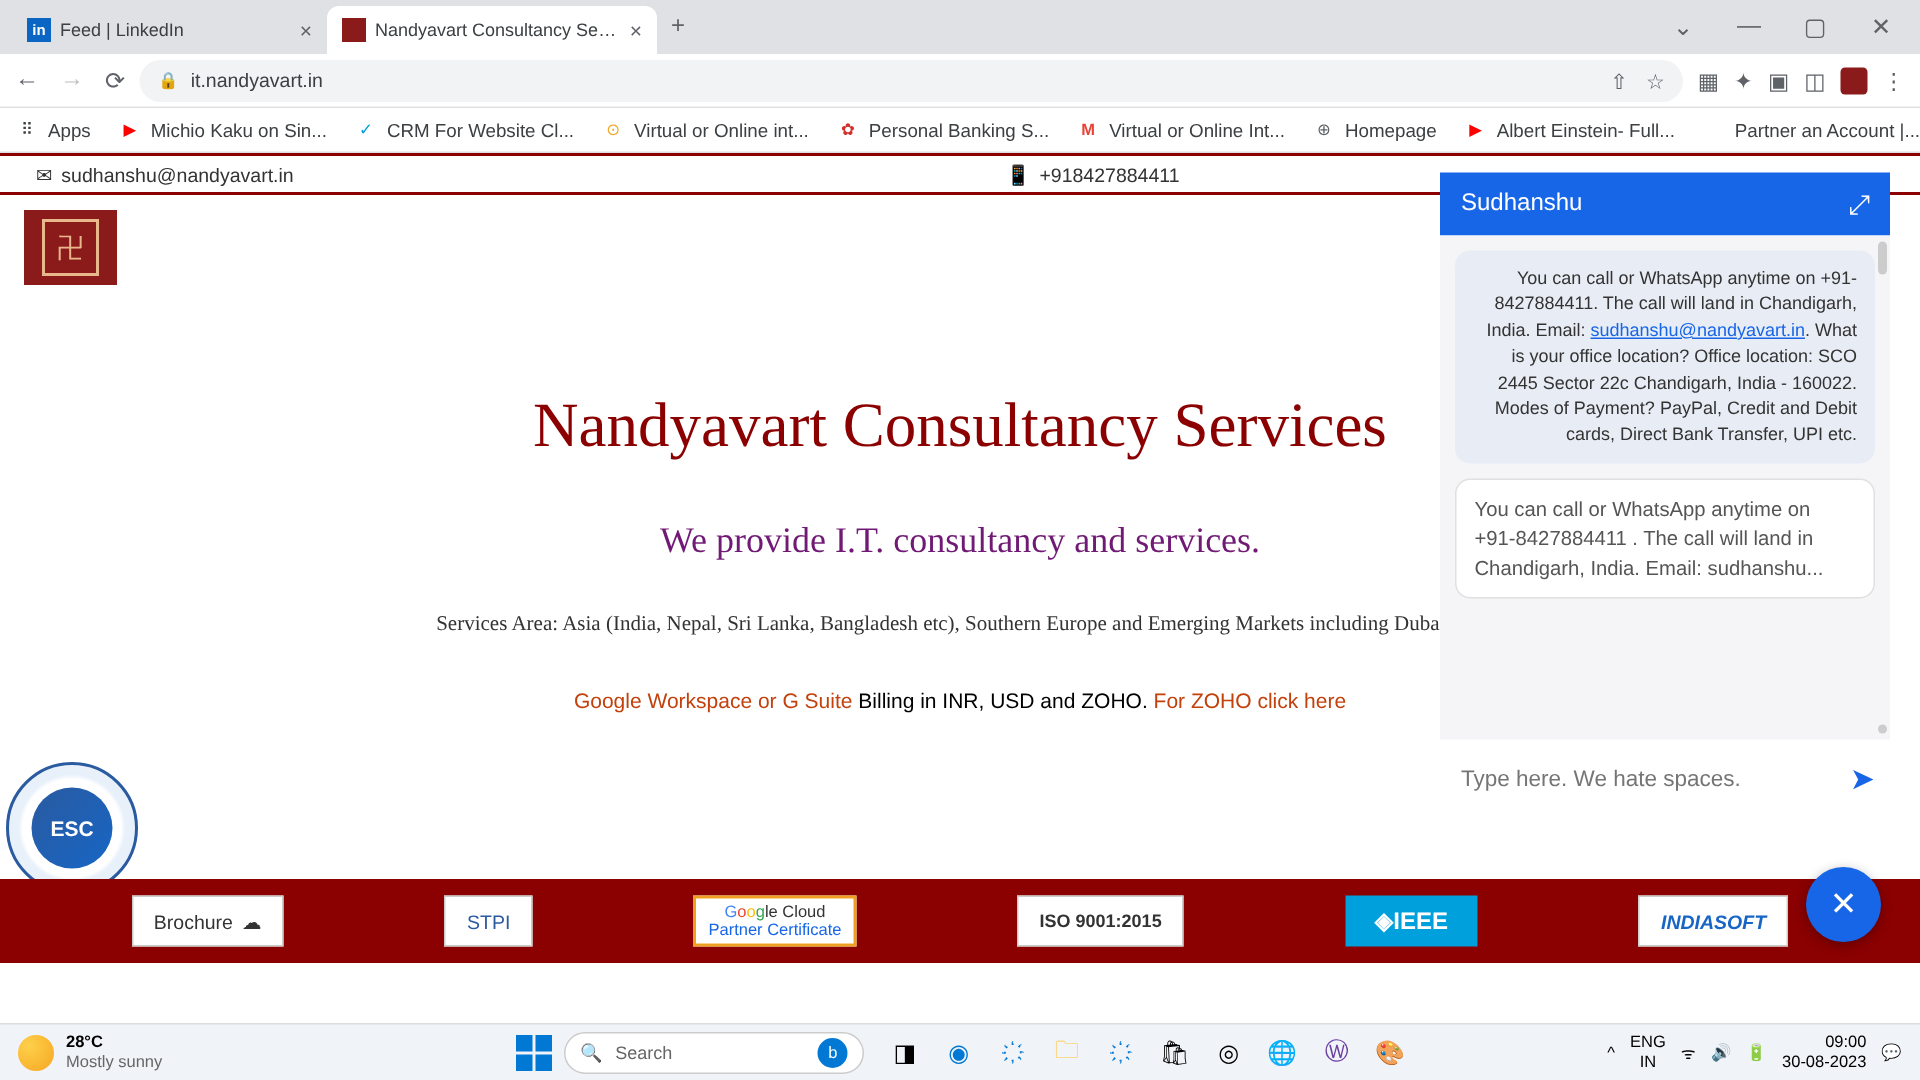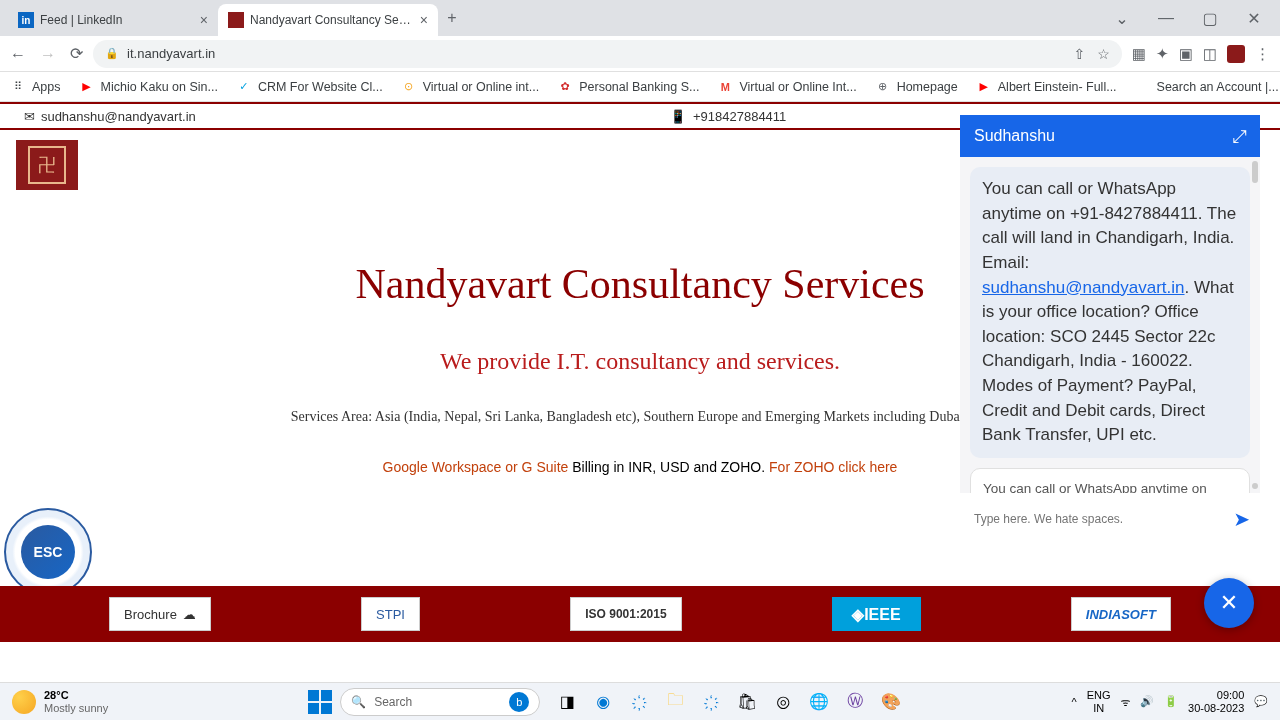--- a/index.html
+++ b/index.html
@@ -39,21 +39,21 @@
 .contact-bar .phone { margin-left: 475px; display: flex; align-items: center; gap: 6px; }
 .logo-bar { padding: 10px 16px; }
 .logo { background: #8b1a1a; color: #fff; display: inline-flex; align-items: center; gap: 10px; padding: 6px 12px; }
 .logo .icon { width: 38px; height: 38px; border: 2px solid #e8b78c; display: flex; align-items: center; justify-content: center; font-size: 18px; color: #e8b78c; }
 .logo .text { line-height: 1; }
 .logo .text .big { font-size: 20px; font-weight: bold; letter-spacing: 1px; }
 .logo .text .small { font-size: 10px; letter-spacing: 1.5px; }
 
 .hero { text-align: center; padding: 60px 40px 10px; }
 .hero h1 { font-family: Georgia, serif; font-size: 42px; color: #8b0000; font-weight: normal; margin-bottom: 40px; }
-.hero h2 { font-family: Georgia, serif; font-size: 24px; color: #b91c1c; font-weight: normal; margin-bottom: 34px; }
+.hero h2 { font-family: Georgia, serif; font-size: 24px; color: #701a75; font-weight: normal; margin-bottom: 34px; }
 .hero .sub { font-family: Georgia, serif; font-size: 14px; color: #333; max-width: 950px; margin: 0 auto 34px;}
 .hero .links { font-family: Georgia, serif; font-size: 14px; }
 .hero .links .lnk { color: #c2410c; cursor: pointer; }
 
 .bottom-row { display: flex; align-items: center; justify-content: space-around; padding: 10px 40px; font-family: Georgia, serif; font-size: 18px; color: #333; margin-top: 30px; }
 .sep { width: 1px; height: 32px; background: #8b0000; }
 
 .esc-badge { position: absolute; left: 4px; bottom: 46px; width: 88px; height: 88px; border-radius: 50%; border: 2px solid #2a5aa0; background: radial-gradient(circle, #fff 55%, #e8f0fa 60%); display: flex; align-items: center; justify-content: center; }
 .esc-badge .inner { width: 54px; height: 54px; border-radius: 50%; background: linear-gradient(135deg, #2a5aa0, #1766c5); color: #fff; display: flex; flex-direction: column; align-items: center; justify-content: center; font-size: 14px; font-weight: bold; }
 
@@ -67,31 +67,31 @@
 .badge.stpi { color: #2a5aa0; font-weight: normal; }
 .badge.indiasoft { font-weight: bold; font-style: italic; color: #1766c5; }
 
 
 .chat-widget { position: absolute; right: 20px; top: 115px; width: 300px; background: #fff; z-index: 200; }
 .chat-header { background: #1766e8; color: #fff; height: 42px; display: flex; align-items: center; padding: 0 14px; font-size: 16px; font-weight: 500; }
 .chat-header .collapse { margin-left: auto; cursor: pointer; transform: rotate(90deg); font-size: 18px;}
 .chat-body { background: #f5f5f7; padding: 10px; height: 336px; overflow: hidden; position: relative; }
 .chat-body .scr { position: absolute; right: 2px; top: 4px; width: 6px; height: 22px; background: #ccc; border-radius: 3px; }
 .chat-body .scr2 { position: absolute; right: 2px; bottom: 4px; width: 6px; height: 6px; background: #ccc; border-radius: 3px; }
-.msg { background: #e8edf5; border-radius: 10px; padding: 10px 12px; font-size: 17px; color: #333; line-height: 1.45; margin-bottom: 10px; }
+.msg { background: #e8edf5; border-radius: 10px; padding: 10px 12px; font-size: 12px; color: #333; line-height: 1.45; margin-bottom: 10px; text-align: right; }
 .msg a { color: #1766e8; text-decoration: underline; }
 .msg2 { background: #fff; border: 1px solid #e0e0e0; border-radius: 10px; padding: 10px 12px; font-size: 13.5px; color: #555; line-height: 1.45; }
 .chat-input-row { display: flex; align-items: center; padding: 14px 10px 14px 14px; gap: 10px;}
-.chat-input { flex: 1; font-size: 12px; color: #14532d; border: none; outline: none; }
+.chat-input { flex: 1; font-size: 15px; color: #14532d; border: none; outline: none; }
 .send-btn { color: #1766e8; font-size: 20px; cursor: pointer; transform: rotate(0deg); }
 
 .fab-close { position: absolute; right: 26px; bottom: 92px; width: 50px; height: 50px; border-radius: 50%; background: #1766e8; color: #fff; display: flex; align-items: center; justify-content: center; font-size: 22px; cursor: pointer; z-index: 201; box-shadow: 0 2px 8px rgba(0,0,0,0.3);}
 
 
-.taskbar { position: absolute; bottom: 0; left: 0; right: 0; height: 38px; background: #f0f3f8; display: flex; align-items: center; padding: 0 12px; border-top: 1px solid #ddd; z-index: 300;}
+.taskbar { position: absolute; bottom: 0; left: 0; right: 0; height: 38px; background: #f0f3f8; display: flex; align-items: center; padding: 0 12px; border-top: 1px solid #ddd; z-index: 300; gap: 36px;}
 .weather { display: flex; align-items: center; gap: 8px; font-size: 11px; }
 .weather .ico { width: 24px; height: 24px; border-radius: 50%; background: radial-gradient(circle at 30% 30%, #ffd04a, #f5a623); }
 .weather .txt { line-height: 1.1; }
 .weather .txt .temp { font-weight: 600; }
 .weather .txt .cond { color: #666; }
 .tb-center { margin-left: 200px; display: flex; align-items: center; gap: 8px; }
 .start { width: 24px; height: 24px; display: grid; grid-template: 1fr 1fr / 1fr 1fr; gap: 2px; cursor: pointer; }
 .start div { background: #0078d4; }
 .search-box { background: #fff; border: 1px solid #ccc; border-radius: 16px; height: 28px; width: 200px; display: flex; align-items: center; padding: 0 10px; gap: 8px; font-size: 12px; color: #666; }
 .tb-icons { display: flex; gap: 10px; margin-left: 6px; }
@@ -176,21 +176,21 @@
   <div class="bm">
       <span class="icon" style="color:#5f6368">⊕</span>
       <span>Homepage</span>
     </div>
   <div class="bm">
       <span class="icon" style="color:#ff0000">▶</span>
       <span>Albert Einstein- Full...</span>
     </div>
   <div class="bm">
       <span class="icon"></span>
-      <span>Search an Account |...</span>
+      <span>Partner an Account |...</span>
     </div>
 
 </div>
 
 <div class="page">
   <div class="red-bar"></div>
   <div class="contact-bar">
     <div class="email">
       <span>✉</span>
       <span>sudhanshu@nandyavart.in</span>
@@ -223,20 +223,24 @@
   </div>
 
   <div class="footer-strip">
     <div class="badge">
         <span>Brochure</span> 
         <span>☁</span>
       </div>
     <div class="badge stpi">
         <span>STPI</span>
       </div>
+    <div class="badge gcloud">
+      <div class="g1"><span>G</span><span>o</span><span>o</span><span>g</span>le Cloud</div>
+      <div style="color:#1766e8">Partner Certificate</div>
+    </div>
     <div class="badge iso">
         <span>ISO 9001:2015</span>
       </div>
     <div class="badge ieee">
         <span>◈IEEE</span>
       </div>
     <div class="badge indiasoft">
         <span>INDIASOFT</span>
       </div>
   </div>

